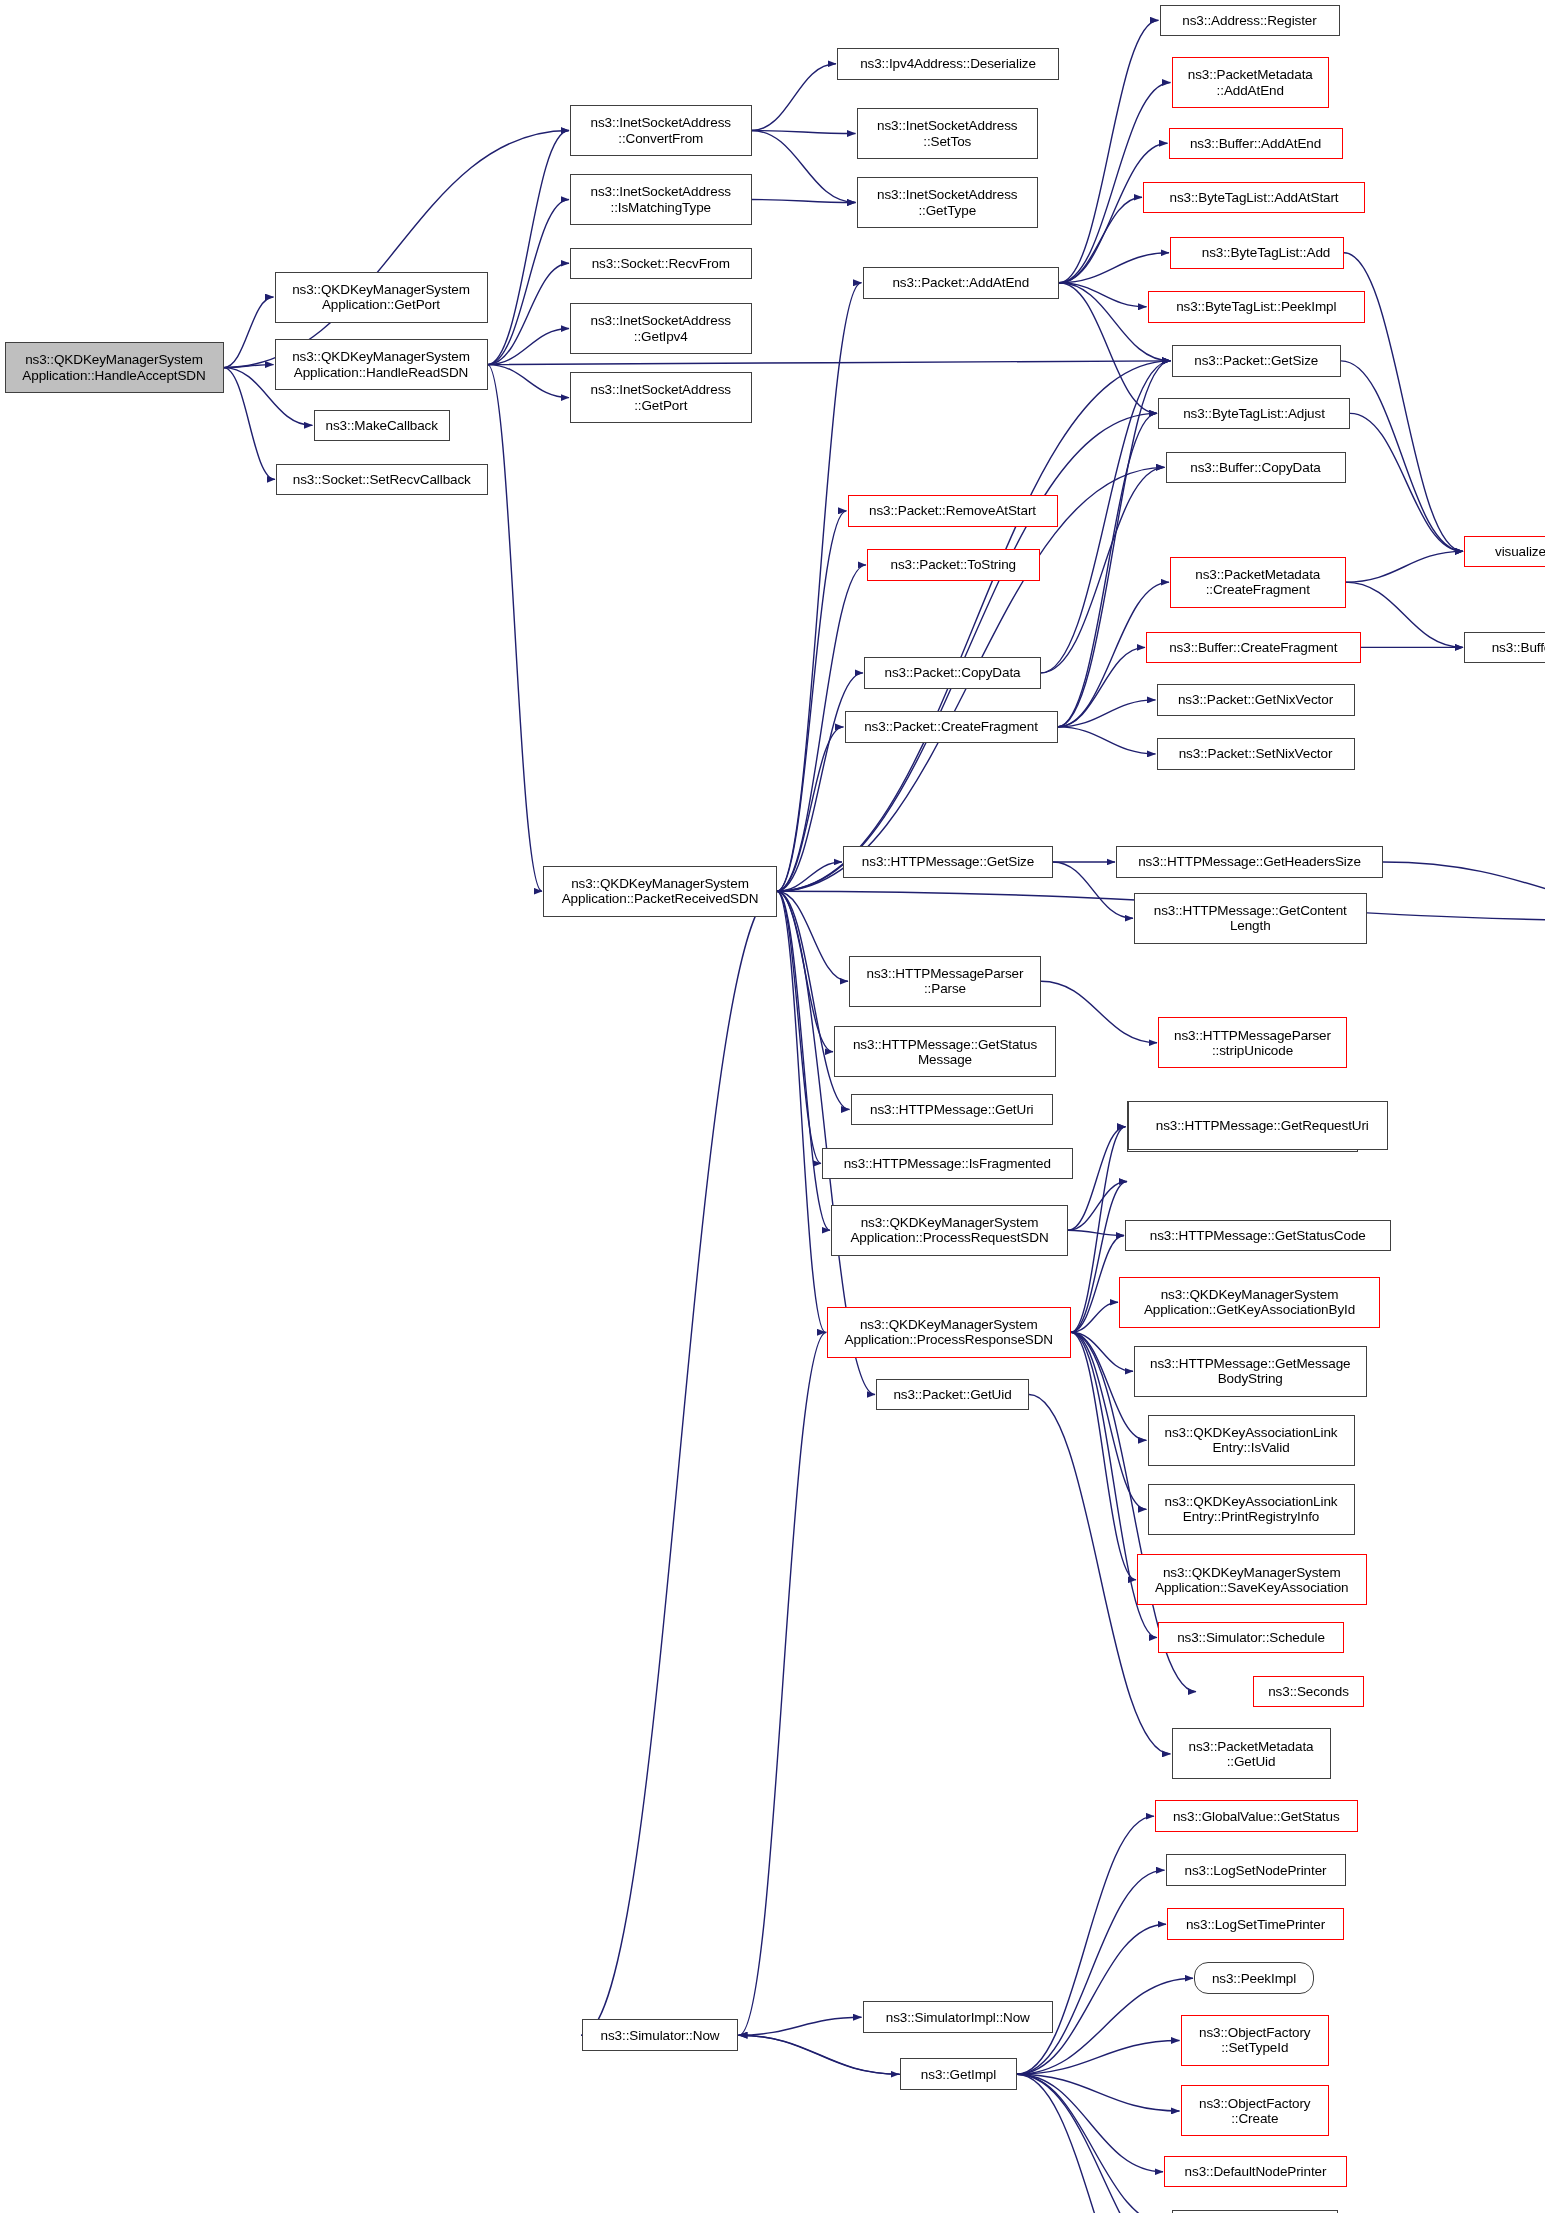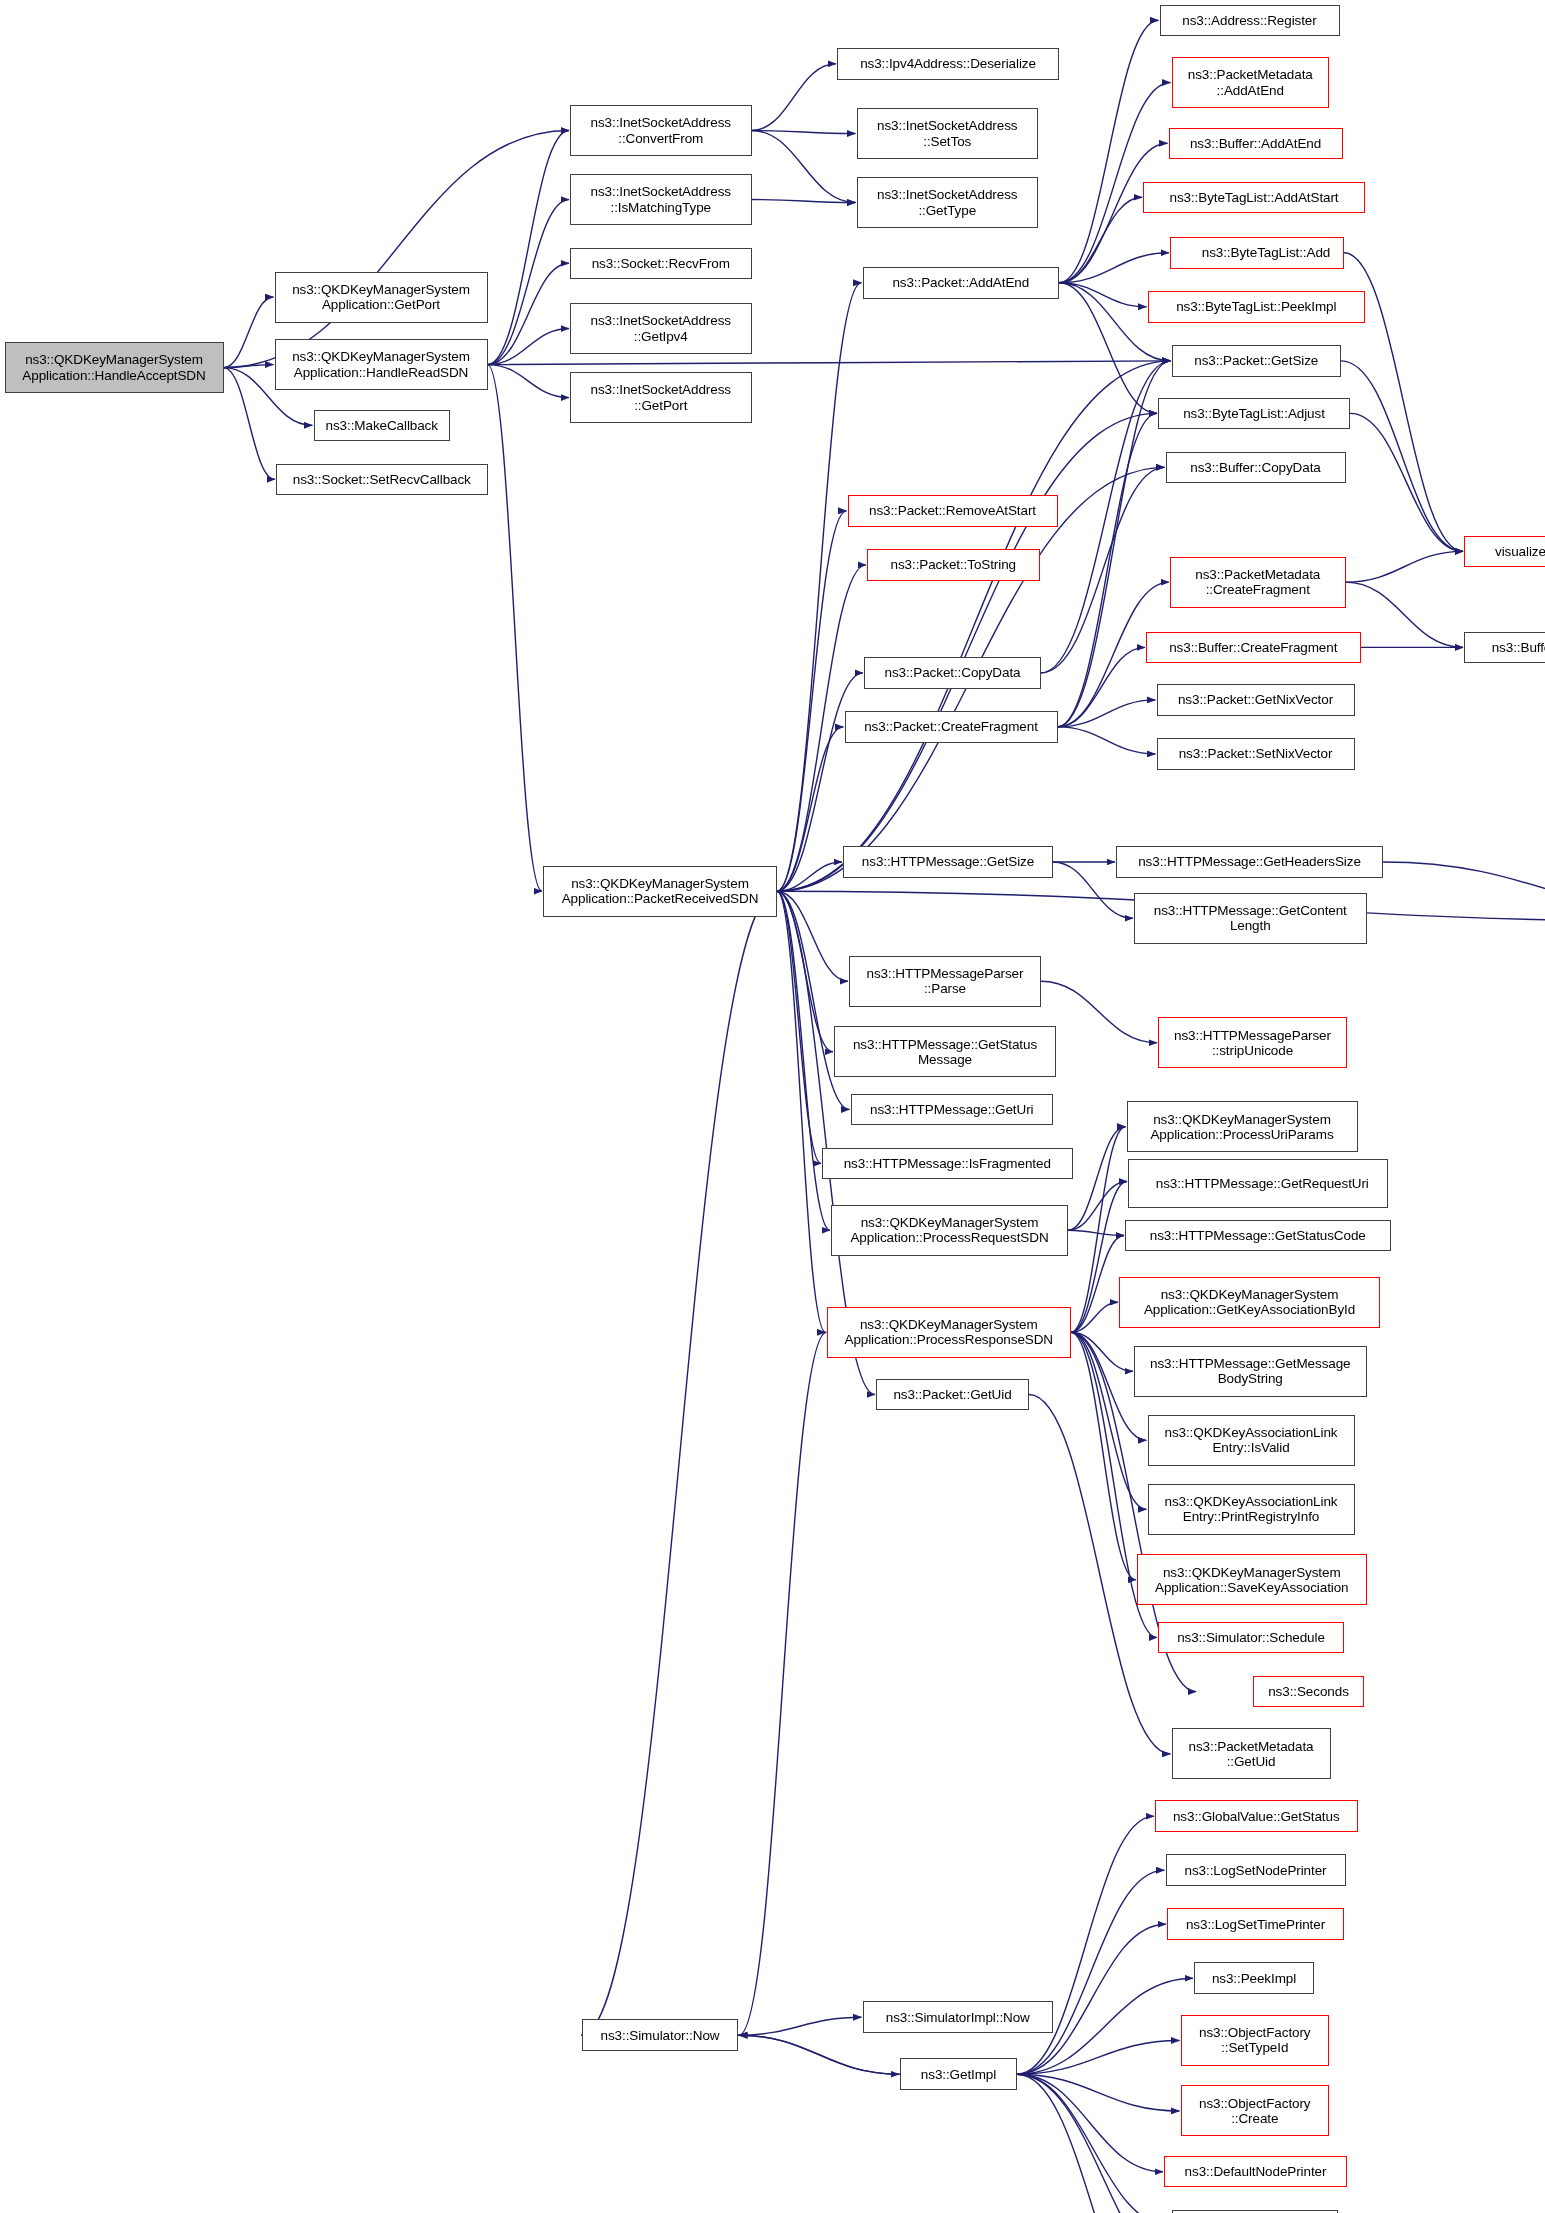--- a/index.html
+++ b/index.html
@@ -192,21 +192,21 @@
       <div class="node red" style="left: 1158px; top: 1017.23px; width: 189px; height: 51.0115px;">ns3::HTTPMessageParser
 ::stripUnicode</div>
       <div class="node" style="left: 834px; top: 1026.23px; width: 222px; height: 51.0115px;">ns3::HTTPMessage::GetStatus
 Message</div>
       <div class="node" style="left: 850.5px; top: 1093.75px; width: 202.5px; height: 31.5071px;">ns3::HTTPMessage::GetUri</div>
       <div class="node" style="left: 822px; top: 1147.76px; width: 250.5px; height: 31.5071px;">ns3::HTTPMessage::IsFragmented</div>
       <div class="node" style="left: 831px; top: 1204.77px; width: 237px; height: 51.0115px;">ns3::QKDKeyManagerSystem
 Application::ProcessRequestSDN</div>
       <div class="node" style="left: 1126.5px; top: 1101.25px; width: 231px; height: 51.0115px;">ns3::QKDKeyManagerSystem
 Application::ProcessUriParams</div>
-      <div class="node" style="left: 1128px; top: 1159px; width: 259.5px; height: 49px; padding-left: 12px;">ns3::HTTPMessage::GetRequestUri</div>
+      <div class="node" style="left: 1128px; top: 1101px; width: 259.5px; height: 49px; padding-left: 12px;">ns3::HTTPMessage::GetRequestUri</div>
       <div class="node" style="left: 1125px; top: 1219.78px; width: 265.5px; height: 31.5071px;">ns3::HTTPMessage::GetStatusCode</div>
       <div class="node red" style="left: 826.5px; top: 1306.8px; width: 244.5px; height: 51.0115px;">ns3::QKDKeyManagerSystem
 Application::ProcessResponseSDN</div>
       <div class="node red" style="left: 1119px; top: 1276.79px; width: 261px; height: 51.0115px;">ns3::QKDKeyManagerSystem
 Application::GetKeyAssociationById</div>
       <div class="node" style="left: 1134px; top: 1345.8px; width: 232.5px; height: 51.0115px;">ns3::HTTPMessage::GetMessage
 BodyString</div>
       <div class="node" style="left: 1147.5px; top: 1414.82px; width: 207px; height: 51.0115px;">ns3::QKDKeyAssociationLink
 Entry::IsValid</div>
       <div class="node" style="left: 1147.5px; top: 1483.84px; width: 207px; height: 51.0115px;">ns3::QKDKeyAssociationLink
@@ -214,21 +214,21 @@
       <div class="node red" style="left: 1137px; top: 1554.35px; width: 229.5px; height: 51.0115px;">ns3::QKDKeyManagerSystem
 Application::SaveKeyAssociation</div>
       <div class="node red" style="left: 1158px; top: 1621.87px; width: 186px; height: 31.5071px;">ns3::Simulator::Schedule</div>
       <div class="node red" style="left: 1253px; top: 1675.88px; width: 111px; height: 31.5071px;">ns3::Seconds</div>
       <div class="node" style="left: 1171.5px; top: 1728.39px; width: 159px; height: 51.0115px;">ns3::PacketMetadata
 ::GetUid</div>
       <div class="node" style="left: 876px; top: 1378.81px; width: 153px; height: 31.5071px;">ns3::Packet::GetUid</div>
       <div class="node red" style="left: 1155px; top: 1800.41px; width: 202.5px; height: 31.5071px;">ns3::GlobalValue::GetStatus</div>
       <div class="node" style="left: 1165.5px; top: 1854.42px; width: 180px; height: 31.5071px;">ns3::LogSetNodePrinter</div>
       <div class="node red" style="left: 1167px; top: 1908.43px; width: 177px; height: 31.5071px;">ns3::LogSetTimePrinter</div>
-      <div class="node" style="left: 1194px; top: 1962.44px; width: 120px; height: 31.5071px;">ns3::PeekImpl</div>
+      <div class="node" style="left: 1194px; top: 1962.44px; width: 120px; height: 31.5071px; border-radius: 14px;">ns3::PeekImpl</div>
       <div class="node red" style="left: 1180.5px; top: 2014.96px; width: 148.5px; height: 51.0115px;">ns3::ObjectFactory
 ::SetTypeId</div>
       <div class="node red" style="left: 1180.5px; top: 2085.47px; width: 148.5px; height: 51.0115px;">ns3::ObjectFactory
 ::Create</div>
       <div class="node red" style="left: 1164px; top: 2155.99px; width: 183px; height: 31.5071px;">ns3::DefaultNodePrinter</div>
       <div class="node" style="left: 1171.5px; top: 2210px; width: 166.5px; height: 31.5071px;">ns3::StringValue::Get</div>
       <div class="node" style="left: 582px; top: 2019.46px; width: 156px; height: 31.5071px;">ns3::Simulator::Now</div>
       <div class="node" style="left: 862.5px; top: 2001.45px; width: 190.5px; height: 31.5071px;">ns3::SimulatorImpl::Now</div>
       <div class="node" style="left: 900px; top: 2058.47px; width: 117px; height: 31.5071px;">ns3::GetImpl</div>
     </div>

